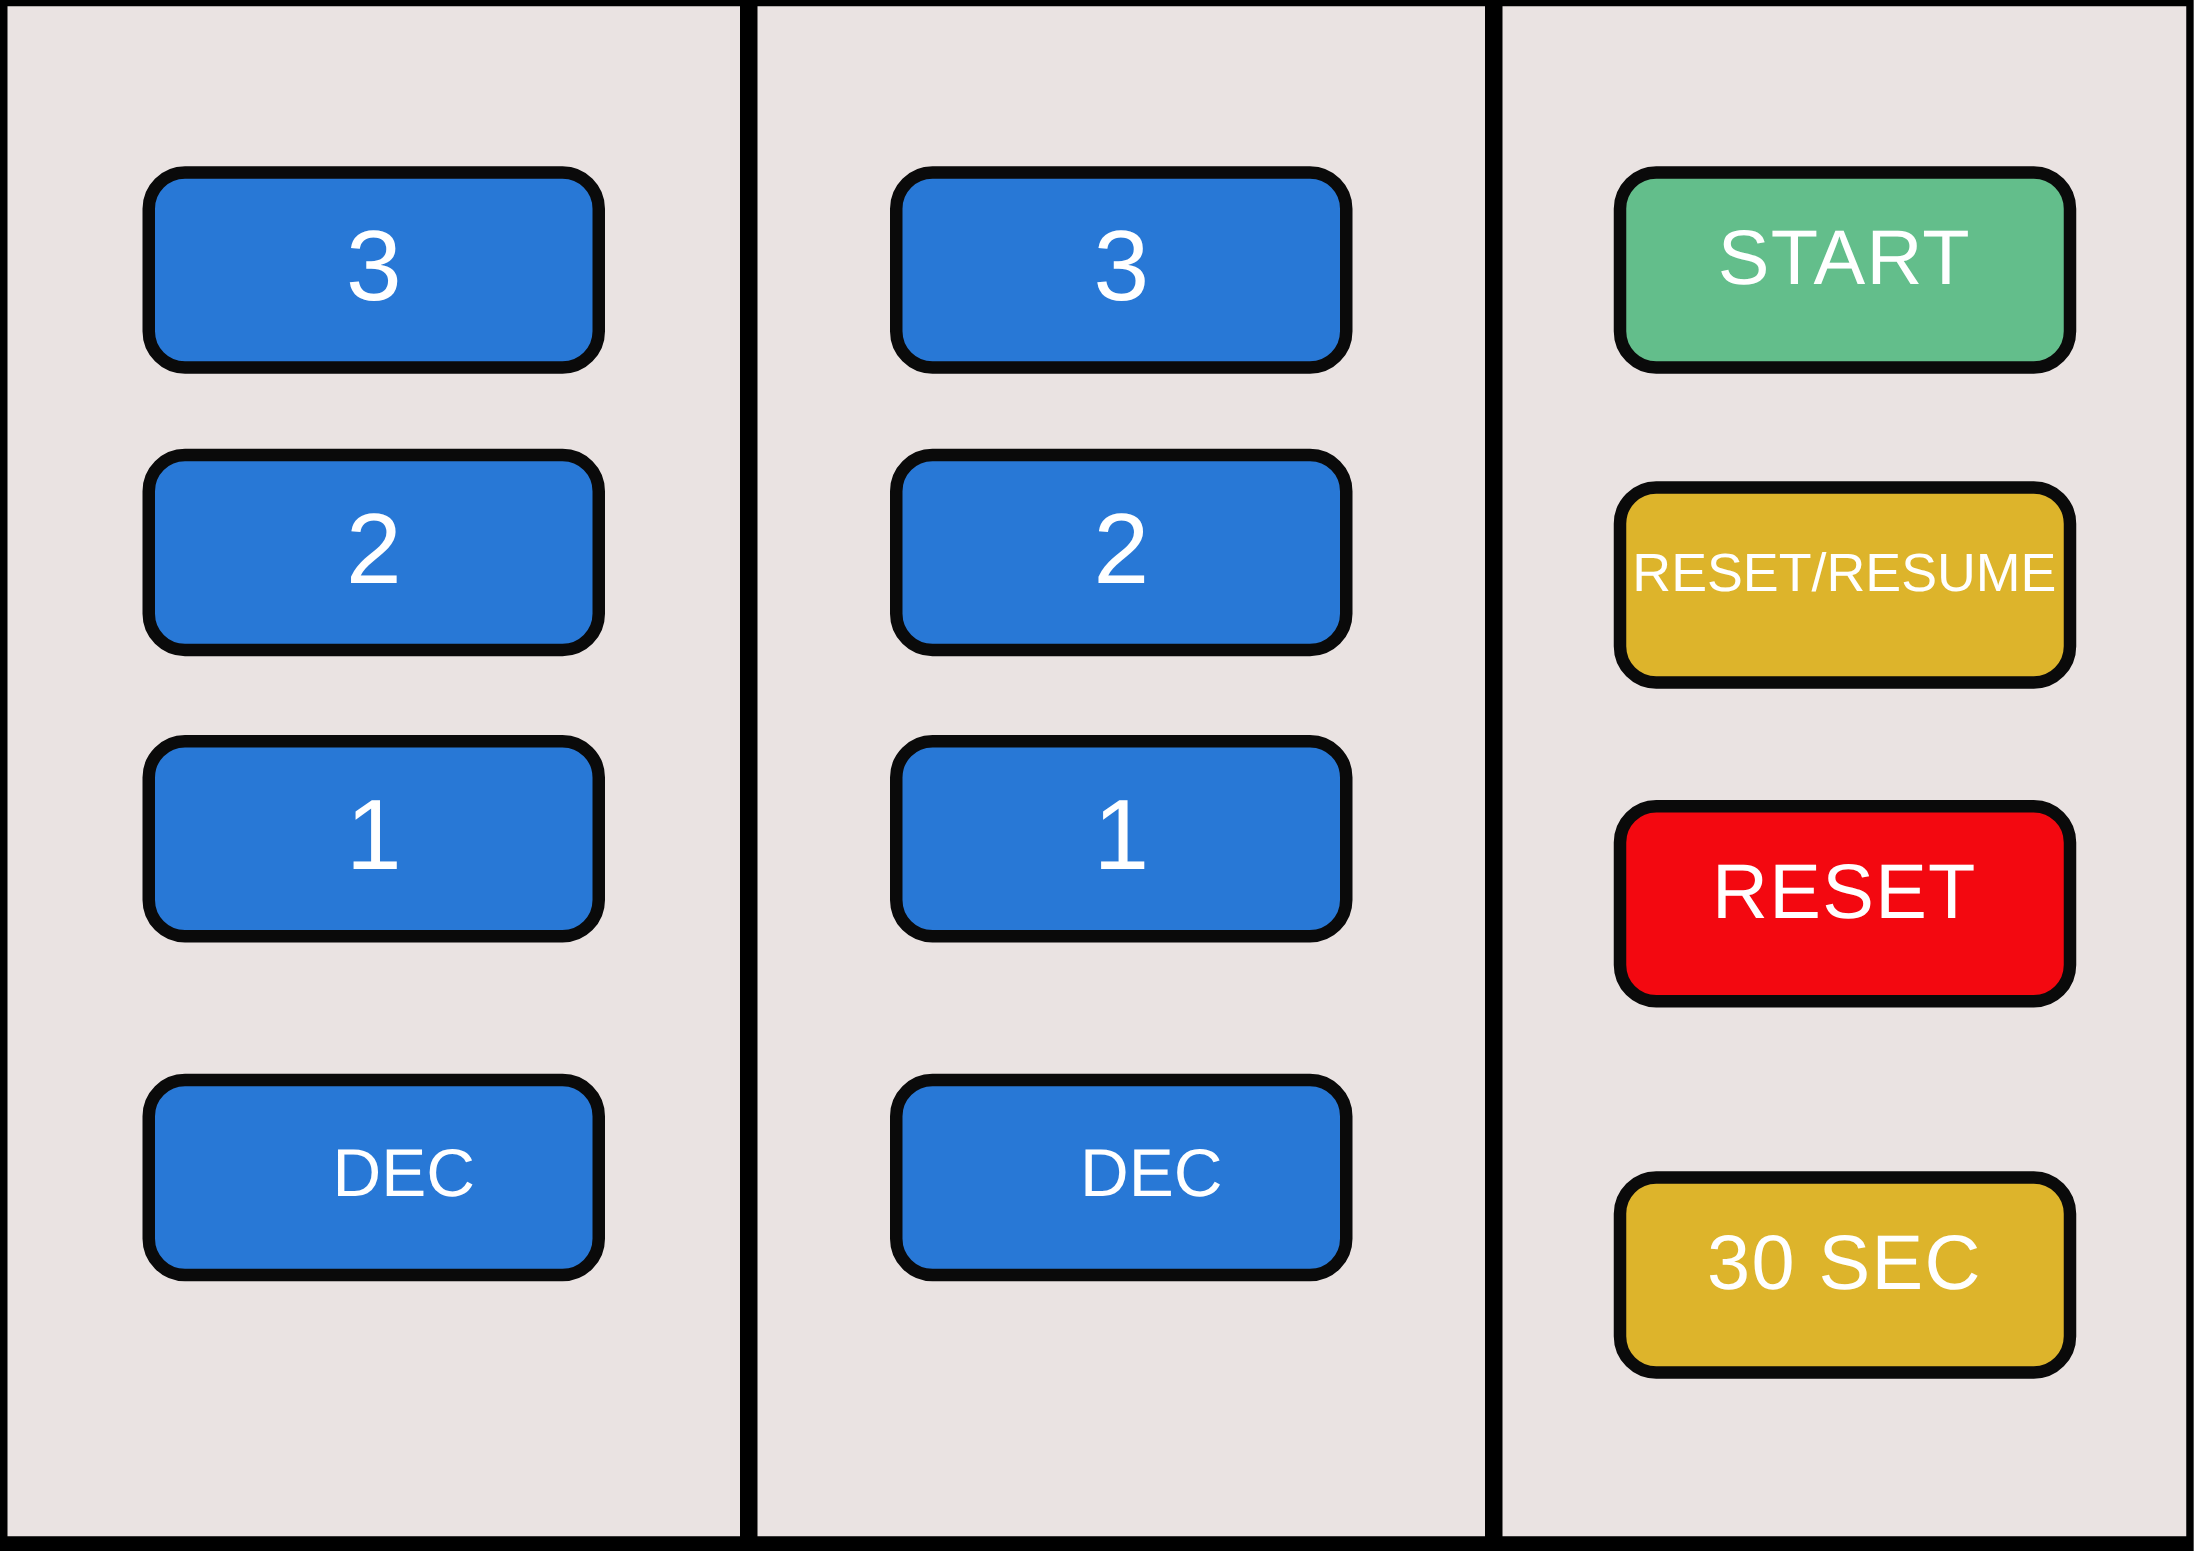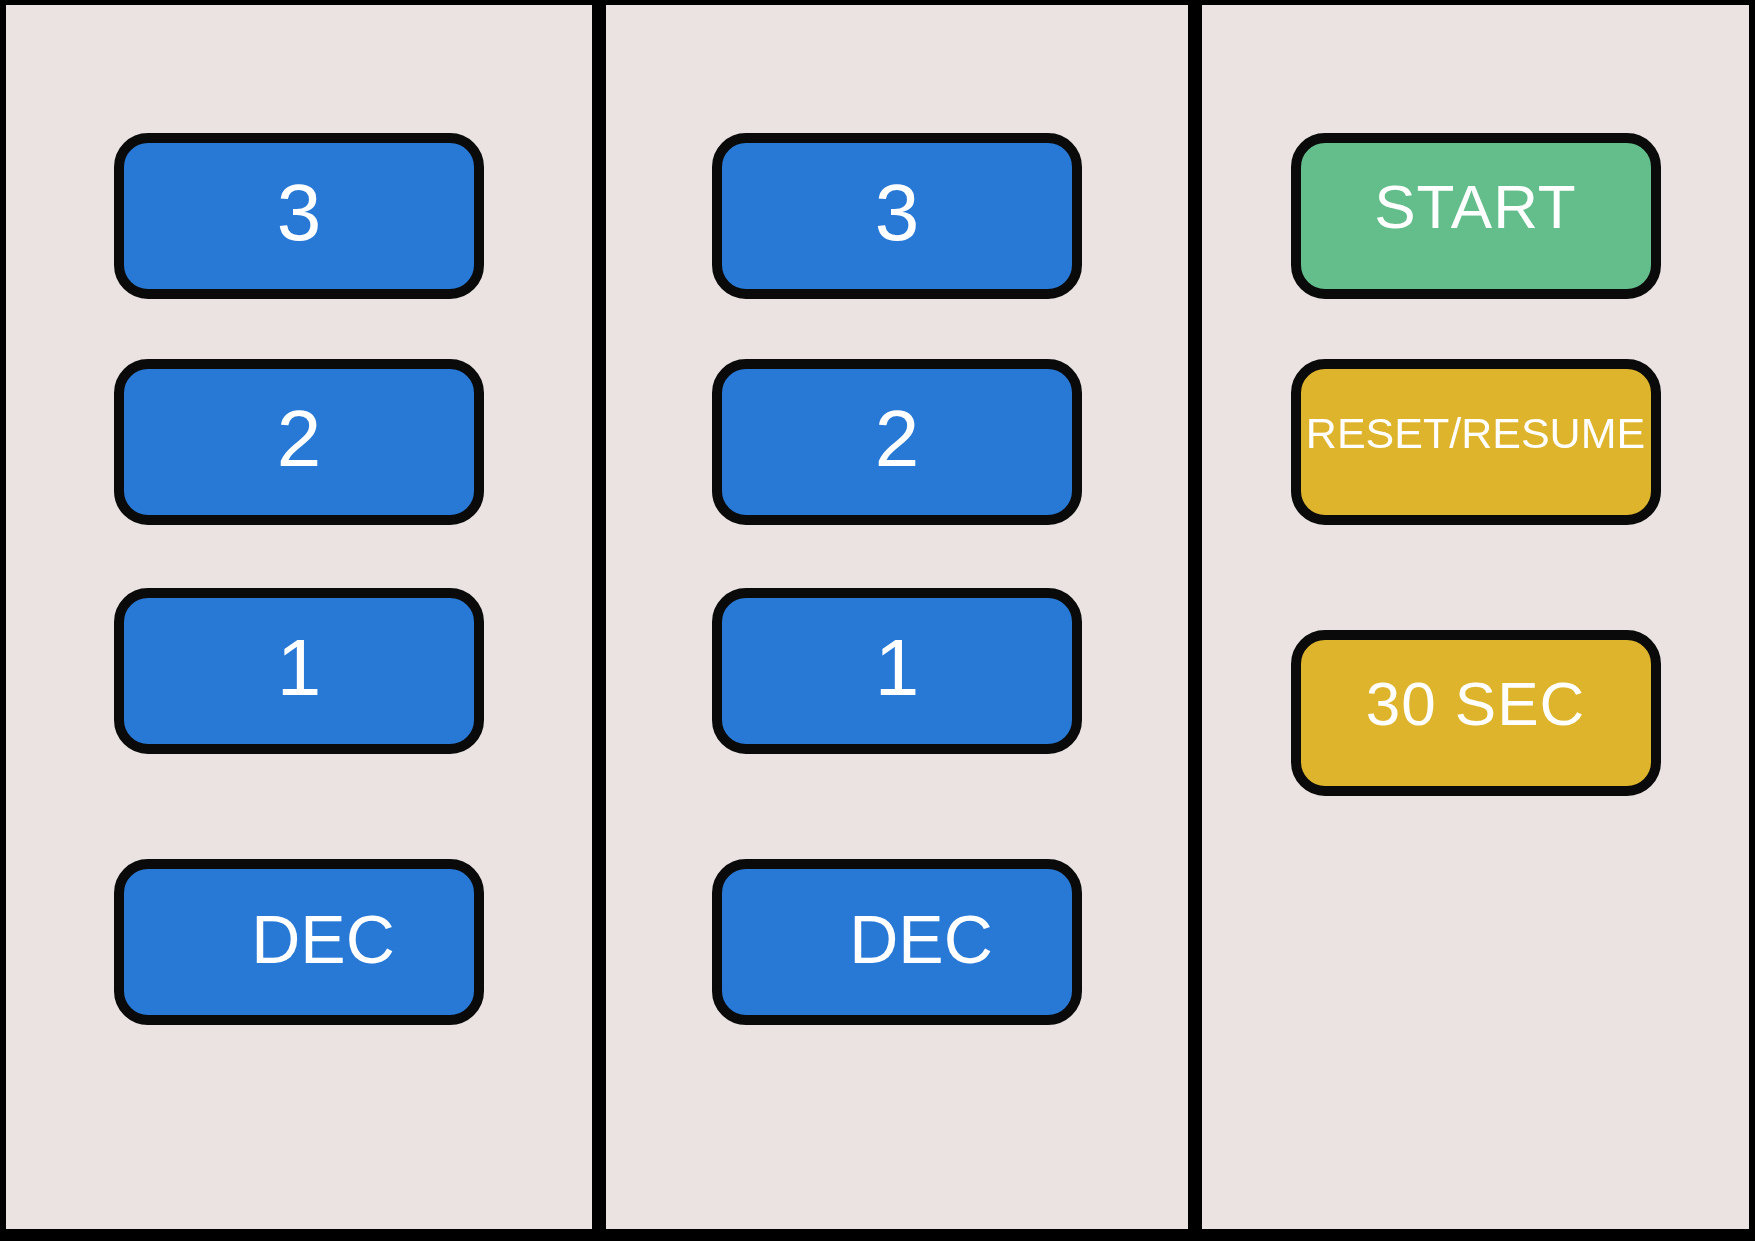--- a/index.html
+++ b/index.html
@@ -47,21 +47,21 @@
     padding: 0;
     font-family: "Liberation Sans", sans-serif;
   }
   
   .row1 { margin-top: 128px; }
   .row2 { margin-top: 60px; }
   .row3 { margin-top: 63px; }
   .row4 { margin-top: 105px; }
 
   .fs-digit { font-size: 80px; padding-bottom: 6px; }
-  .fs-dec   { font-size: 68px; padding-bottom: 6px; padding-left: 48px; }
+  .fs-dec   { font-size: 54px; padding-bottom: 6px; padding-left: 48px; }
   .fs-big   { font-size: 62px; padding-bottom: 18px; letter-spacing: 1px; }
   .fs-med   { font-size: 43px; padding-bottom: 18px; }
 </style>
 </head>
 <body>
 
 <div class="frame">
 
   <div class="panel panel-left" style="background-color: rgb(234, 227, 226);">
     <button class="btn row1 fs-digit" style="background-color: rgb(40, 120, 214);">3</button>
@@ -70,19 +70,20 @@
     <button class="btn row4 fs-dec" style="background-color: rgb(40, 120, 214);">DEC</button>
   </div>
 
   <div class="panel panel-mid" style="background-color: rgb(234, 227, 226);">
     <button class="btn row1 fs-digit" style="background-color: rgb(40, 120, 214);">3</button>
     <button class="btn row2 fs-digit" style="background-color: rgb(40, 120, 214);">2</button>
     <button class="btn row3 fs-digit" style="background-color: rgb(40, 120, 214);">1</button>
     <button class="btn row4 fs-dec" style="background-color: rgb(40, 120, 214);">DEC</button>
   </div>
 
-  <div class="panel panel-right" style="background-color: rgb(234, 227, 226);">
+  <div class="panel panel-right" style="background-color: rgb(234, 227, 226); gap: 26px;">
     <button class="btn row1 fs-big" style="background-color: rgb(99, 190, 139);">START</button>
     <button class="btn row2 fs-med" style="background-color: rgb(221, 180, 43);">RESET/RESUME</button>
+    <button class="btn row3 fs-big" style="background-color: rgb(243, 8, 16);">RESET</button>
     <button class="btn row4 fs-big" style="background-color: rgb(221, 180, 43); text-align: right;">30 SEC</button>
   </div>
 
 </div>
 
 </body></html>

